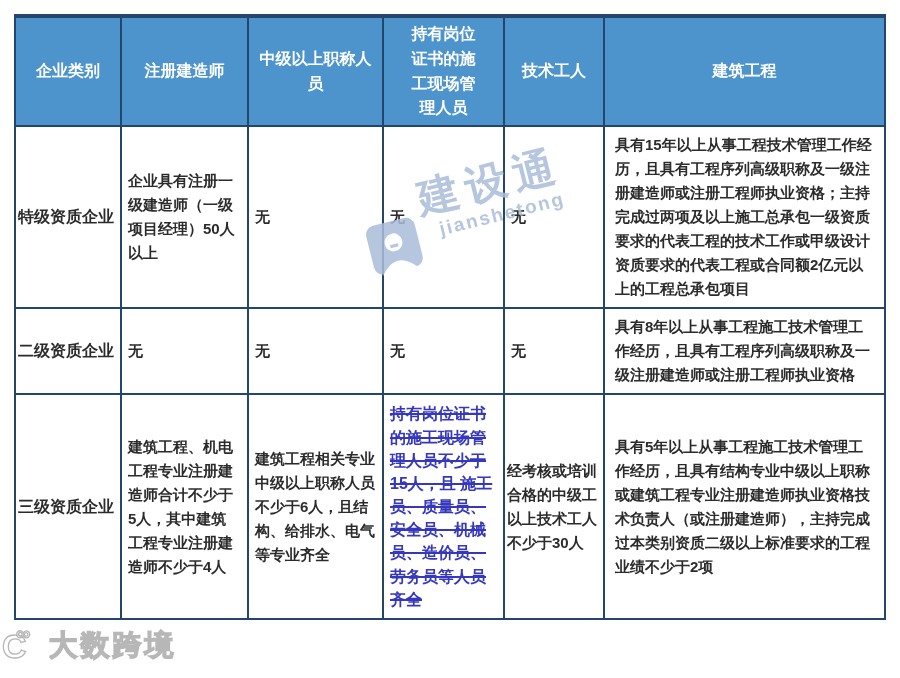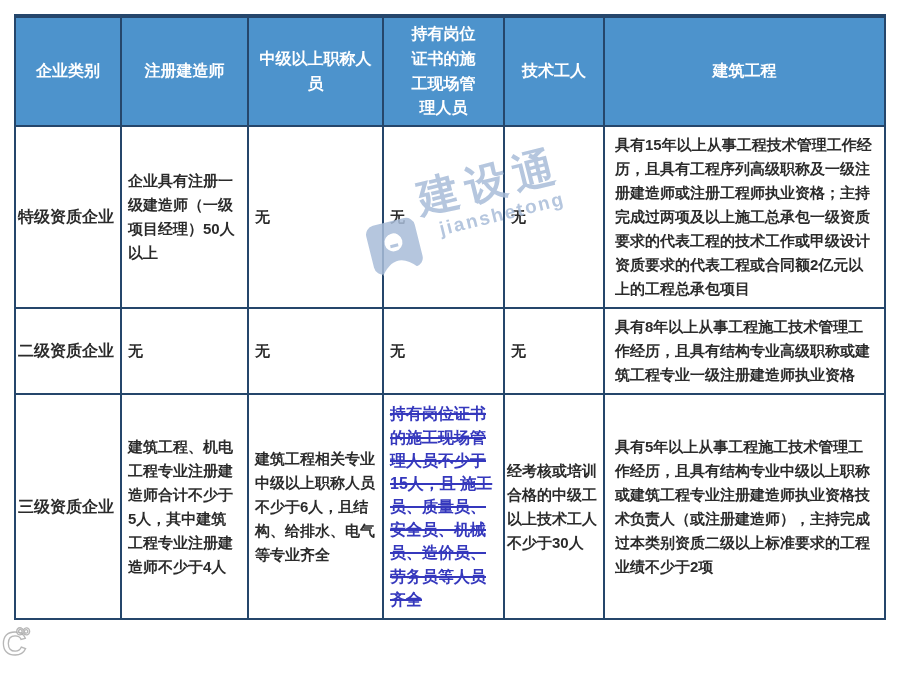--- a/index.html
+++ b/index.html
@@ -160,21 +160,21 @@
       <td class="body-cell c-left">具有15年以上从事工程技术管理工作经历，且具有工程序列高级职称及一级注册建造师或注册工程师执业资格；主持完成过两项及以上施工总承包一级资质要求的代表工程的技术工作或甲级设计资质要求的代表工程或合同额2亿元以上的工程总承包项目</td>
     </tr>
 
 
     <tr class="r3">
       <td class="body-cell c-center row-label">二级资质企业</td>
       <td class="body-cell c-center">无</td>
       <td class="body-cell c-center">无</td>
       <td class="body-cell c-center">无</td>
       <td class="body-cell c-center">无</td>
-      <td class="body-cell c-left">具有8年以上从事工程施工技术管理工作经历，且具有结构专业高级职称或建筑工程专业一级注册建造师执业资格</td>
+      <td class="body-cell c-left">具有8年以上从事工程施工技术管理工作经历，且具有工程序列高级职称及一级注册建造师或注册工程师执业资格</td>
     </tr>
 
     <tr class="r4">
       <td class="body-cell c-center row-label">三级资质企业</td>
       <td class="body-cell c-center">建筑工程、机电工程专业注册建造师合计不少于5人，其中建筑工程专业注册建造师不少于4人</td>
       <td class="body-cell c-center">建筑工程相关专业中级以上职称人员不少于6人，且结构、给排水、电气等专业齐全</td>
       <td class="body-cell cell-strike">持有岗位证书的施工现场管理人员不少于15人，且 施工员、质量员、安全员、机械员、造价员、劳务员等人员齐全</td>
       <td class="body-cell c-center tight">经考核或培训合格的中级工以上技术工人不少于30人</td>
       <td class="body-cell c-left">具有5年以上从事工程施工技术管理工作经历，且具有结构专业中级以上职称或建筑工程专业注册建造师执业资格技术负责人（或注册建造师），主持完成过本类别资质二级以上标准要求的工程业绩不少于2项</td>
     </tr>
@@ -192,15 +192,16 @@
       </svg>
     </div>
     <div class="wm-text-col">
       <div class="wm-cn">建设通</div>
       <div class="wm-en">jianshetong</div>
     </div>
   </div>
 
   <div class="wm-corner">
     <span class="wm-corner-logo"><span>C</span><span class="inf">∞</span></span>
+    <span class="wm-corner-text">大数跨境</span>
   </div>
 
 </div>
 
 </body></html>

